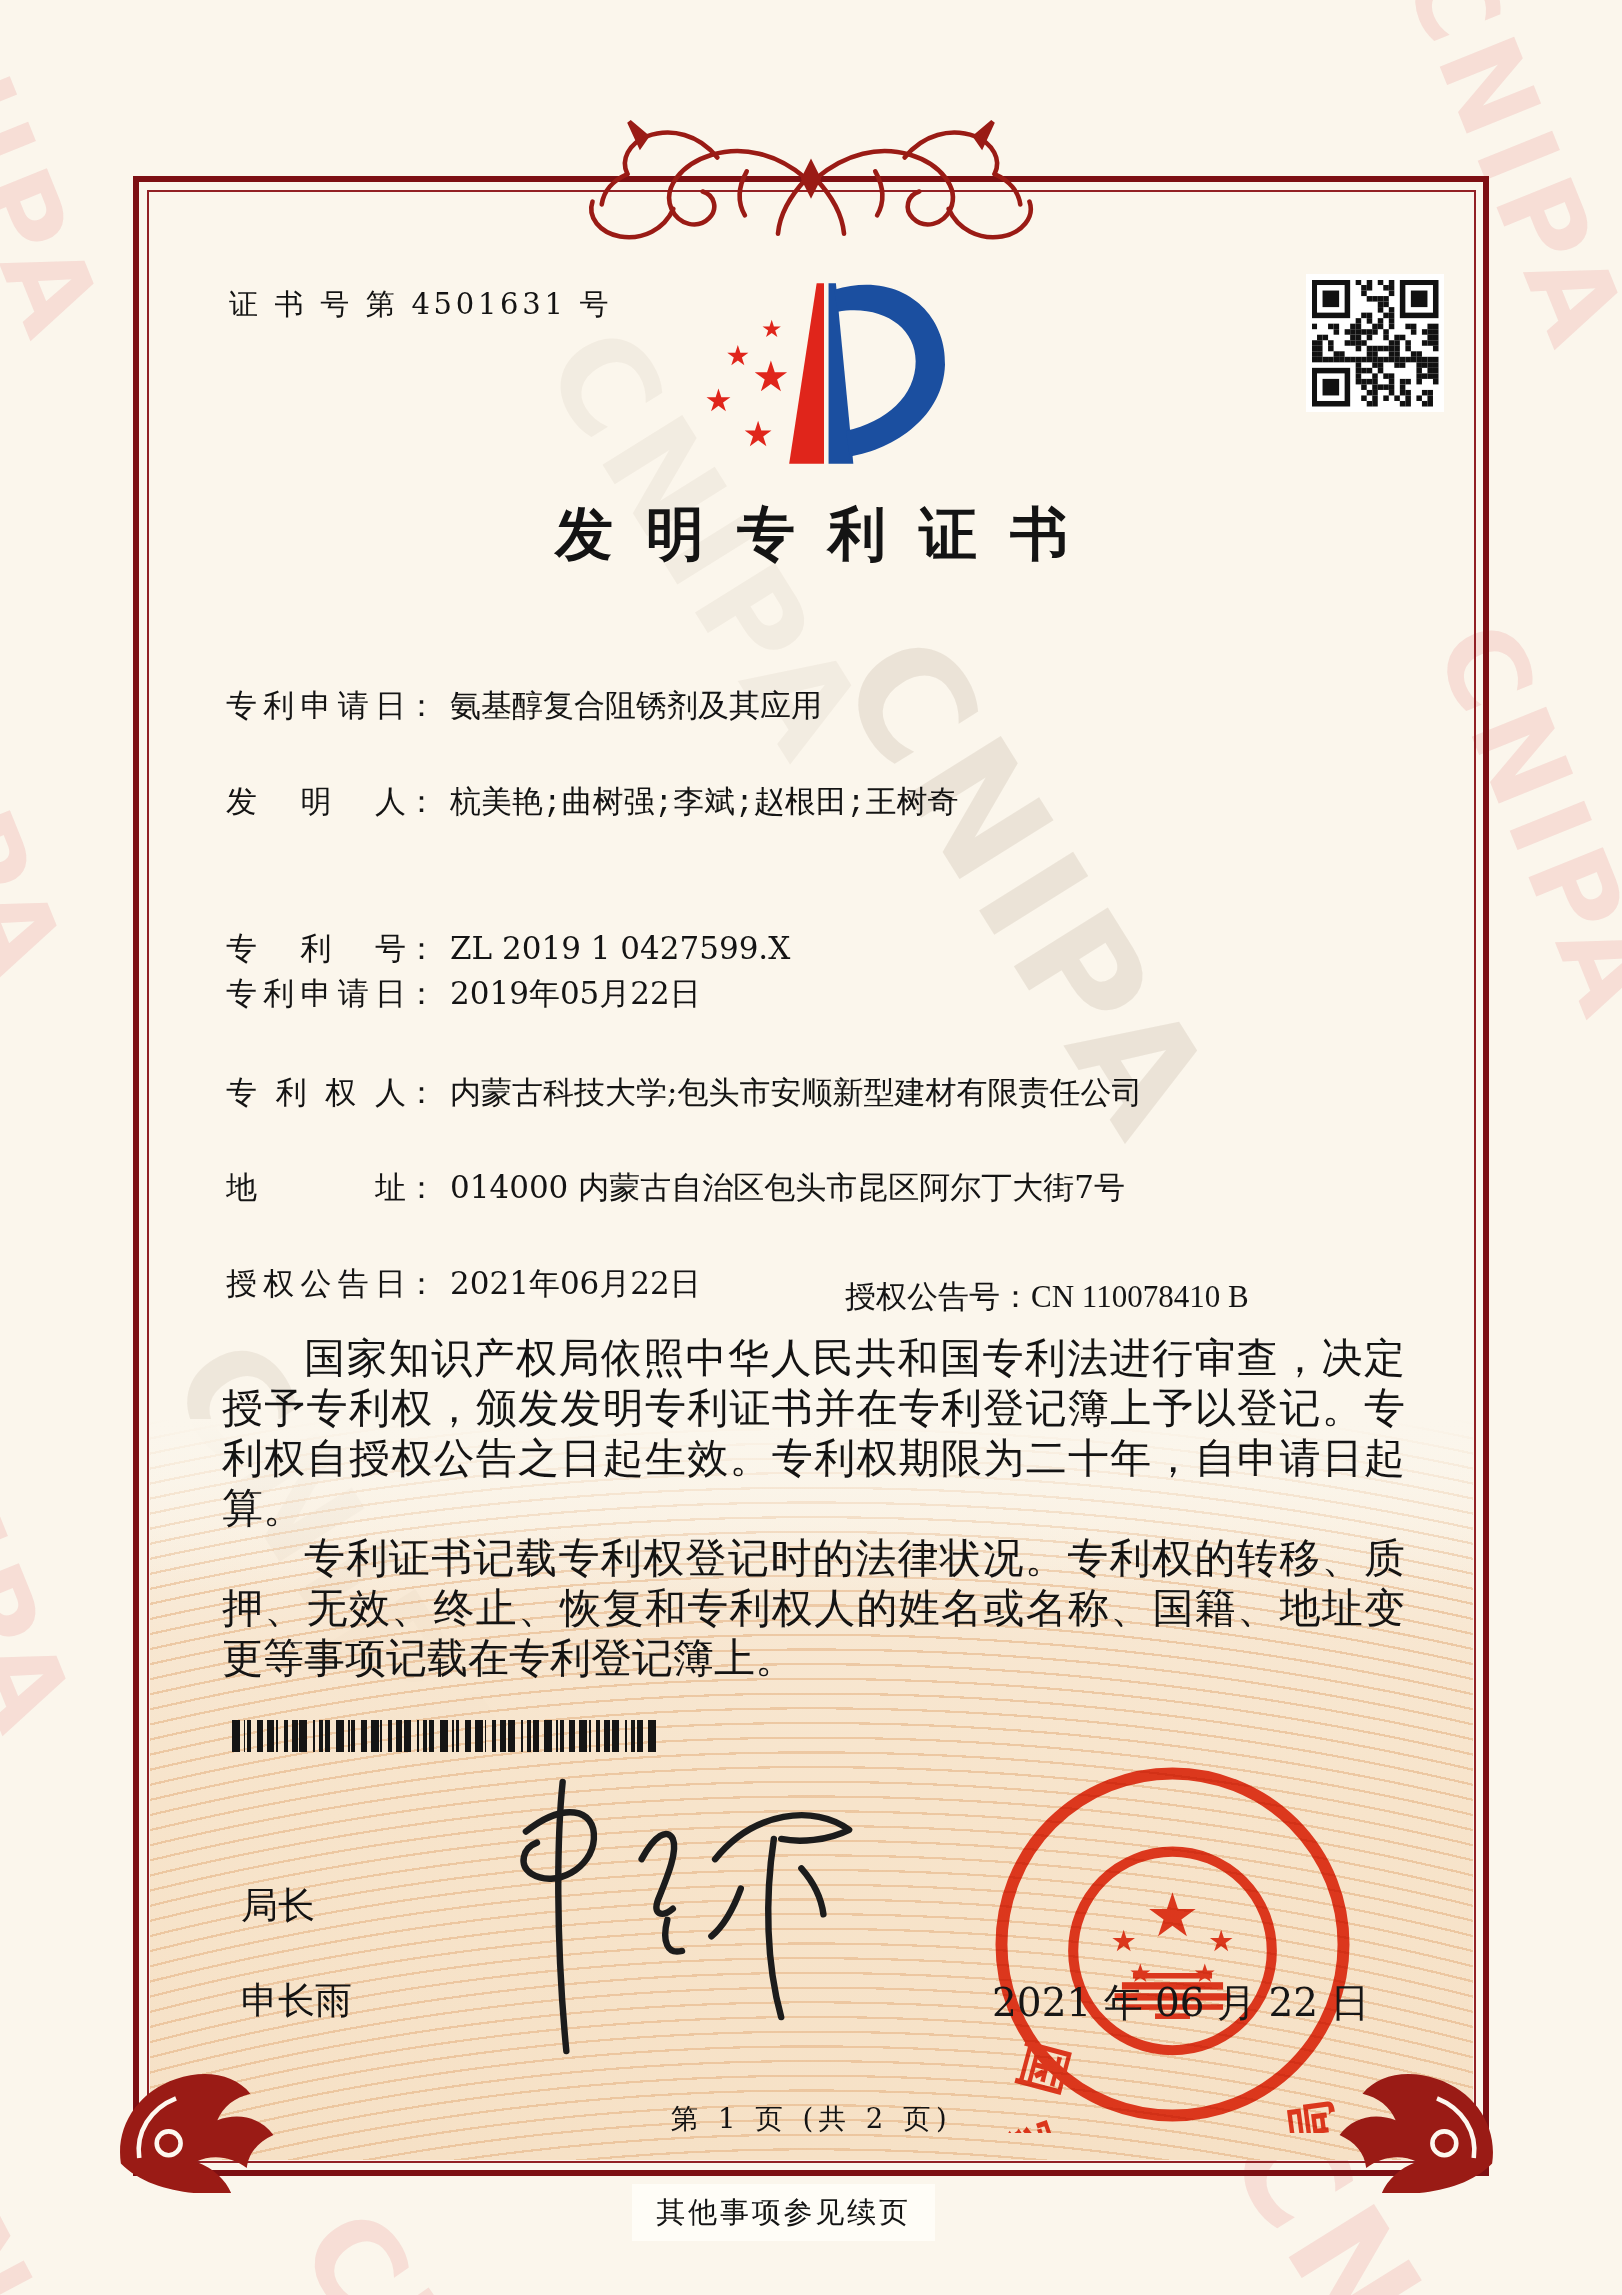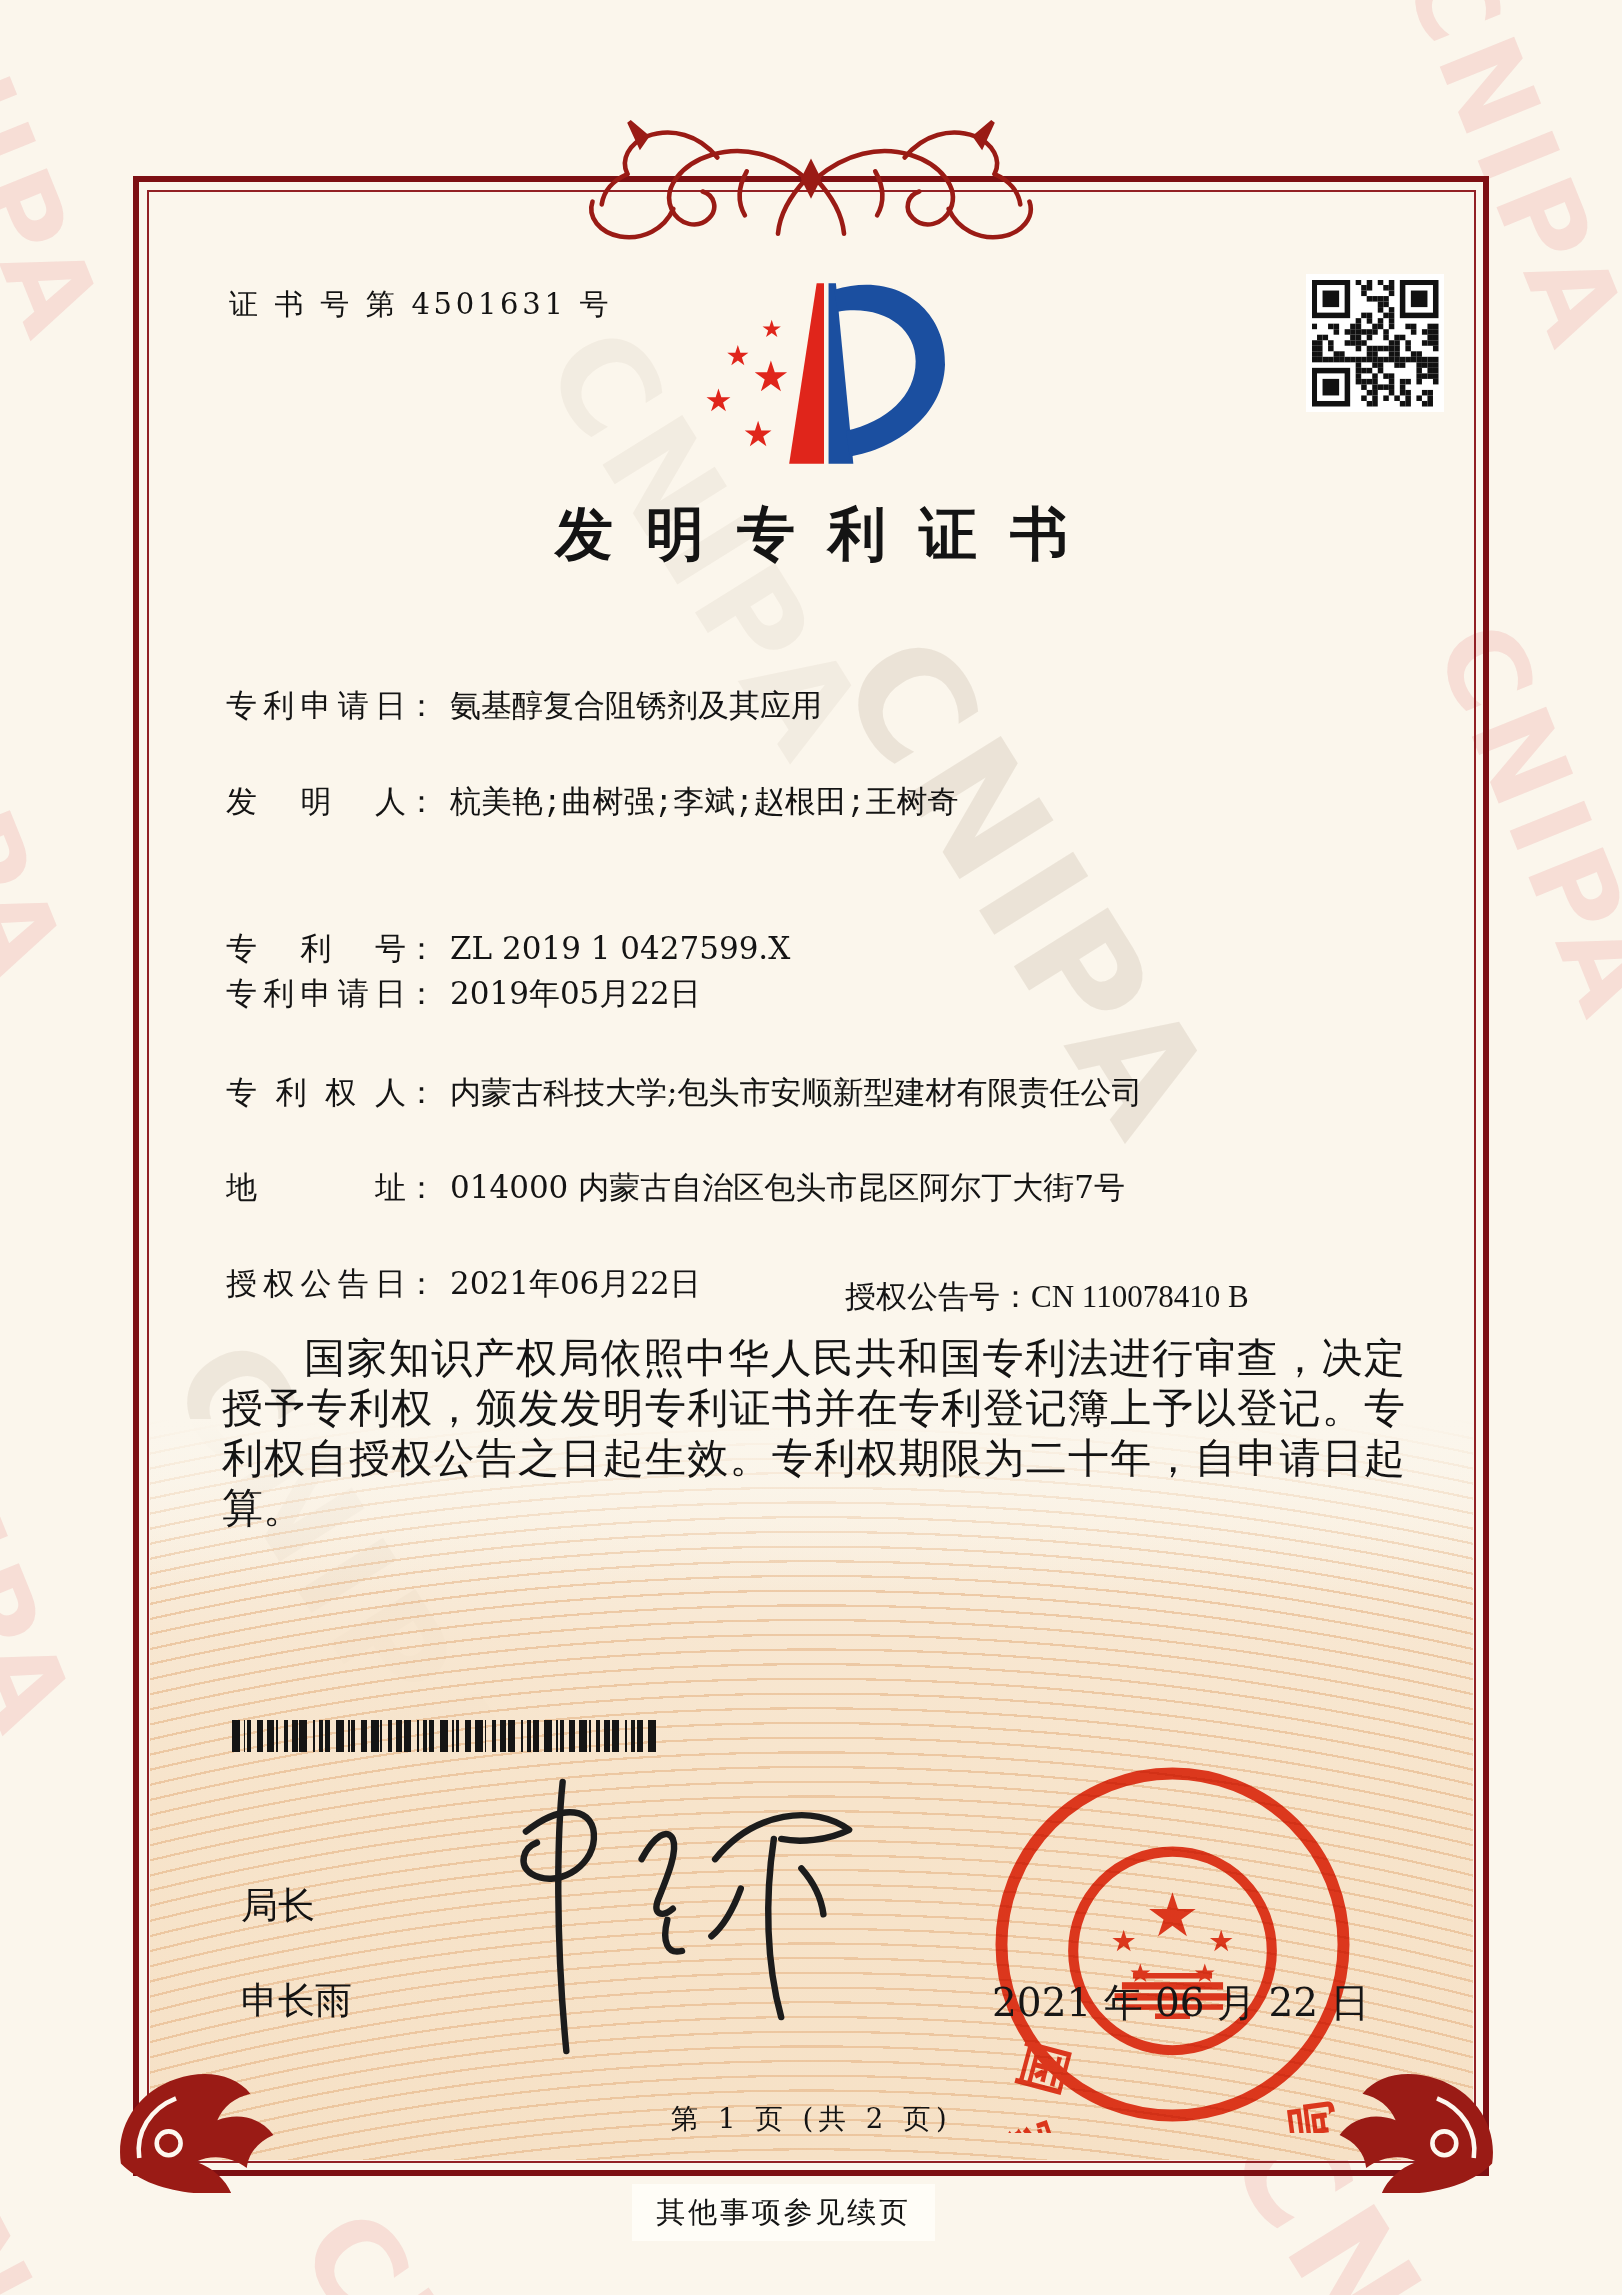--- a/index.html
+++ b/index.html
@@ -375,20 +375,21 @@
 </div>
 <div class="row" style="top:1263px;">
   <span class="lab">授权公告日</span><span>：</span><span class="val">2021年06月22日</span>
 </div>
 <div class="row2" style="top:1276px;font-family:Liberation Serif, serif;">
   <span>授权公告号</span><span>：</span><span class="val">CN 110078410 B</span>
 </div>
 
 <div class="body-text">
   <p>国家知识产权局依照中华人民共和国专利法进行审查，决定授予专利权，颁发发明专利证书并在专利登记簿上予以登记。专利权自授权公告之日起生效。专利权期限为二十年，自申请日起算。</p>
+  <p>专利证书记载专利权登记时的法律状况。专利权的转移、质押、无效、终止、恢复和专利权人的姓名或名称、国籍、地址变更等事项记载在专利登记簿上。</p>
 </div>
 
 <div class="barcode" id="barcode"><span style="width:7.7px;margin-right:3.9px"></span><span style="width:1.9px;margin-right:1.9px"></span><span style="width:3.9px;margin-right:5.8px"></span><span style="width:5.8px;margin-right:3.9px"></span><span style="width:7.7px;margin-right:1.9px"></span><span style="width:1.9px;margin-right:5.8px"></span><span style="width:3.9px;margin-right:3.9px"></span><span style="width:5.8px;margin-right:1.9px"></span><span style="width:7.7px;margin-right:5.8px"></span><span style="width:1.9px;margin-right:3.9px"></span><span style="width:3.9px;margin-right:1.9px"></span><span style="width:5.8px;margin-right:5.8px"></span><span style="width:7.7px;margin-right:3.9px"></span><span style="width:1.9px;margin-right:1.9px"></span><span style="width:3.9px;margin-right:5.8px"></span><span style="width:5.8px;margin-right:3.9px"></span><span style="width:7.7px;margin-right:1.9px"></span><span style="width:1.9px;margin-right:5.8px"></span><span style="width:3.9px;margin-right:3.9px"></span><span style="width:5.8px;margin-right:1.9px"></span><span style="width:7.7px;margin-right:5.8px"></span><span style="width:1.9px;margin-right:3.9px"></span><span style="width:3.9px;margin-right:1.9px"></span><span style="width:5.8px;margin-right:5.8px"></span><span style="width:7.7px;margin-right:3.9px"></span><span style="width:1.9px;margin-right:1.9px"></span><span style="width:3.9px;margin-right:5.8px"></span><span style="width:5.8px;margin-right:3.9px"></span><span style="width:7.7px;margin-right:1.9px"></span><span style="width:1.9px;margin-right:5.8px"></span><span style="width:3.9px;margin-right:3.9px"></span><span style="width:5.8px;margin-right:1.9px"></span><span style="width:7.7px;margin-right:5.8px"></span><span style="width:1.9px;margin-right:3.9px"></span><span style="width:3.9px;margin-right:1.9px"></span><span style="width:5.8px;margin-right:5.8px"></span><span style="width:7.7px;margin-right:3.9px"></span><span style="width:1.9px;margin-right:1.9px"></span><span style="width:3.9px;margin-right:5.8px"></span><span style="width:5.8px;margin-right:3.9px"></span><span style="width:7.7px;margin-right:1.9px"></span><span style="width:1.9px;margin-right:5.8px"></span><span style="width:3.9px;margin-right:3.9px"></span><span style="width:5.8px;margin-right:1.9px"></span><span style="width:7.7px;margin-right:5.8px"></span><span style="width:1.9px;margin-right:3.9px"></span><span style="width:3.9px;margin-right:1.9px"></span><span style="width:5.8px;margin-right:5.8px"></span><span style="width:7.7px;margin-right:3.9px"></span></div>
 
 <div class="signer-title">局长</div>
 <div class="signer-name">申长雨</div>
 
 <svg class="signature" width="386" height="303" viewBox="0 0 420 330">
   <g stroke="#1c1c1c" stroke-width="7" fill="none" stroke-linecap="round" stroke-linejoin="round">
     <path d="M92,12 C86,70 84,180 96,305"></path>

